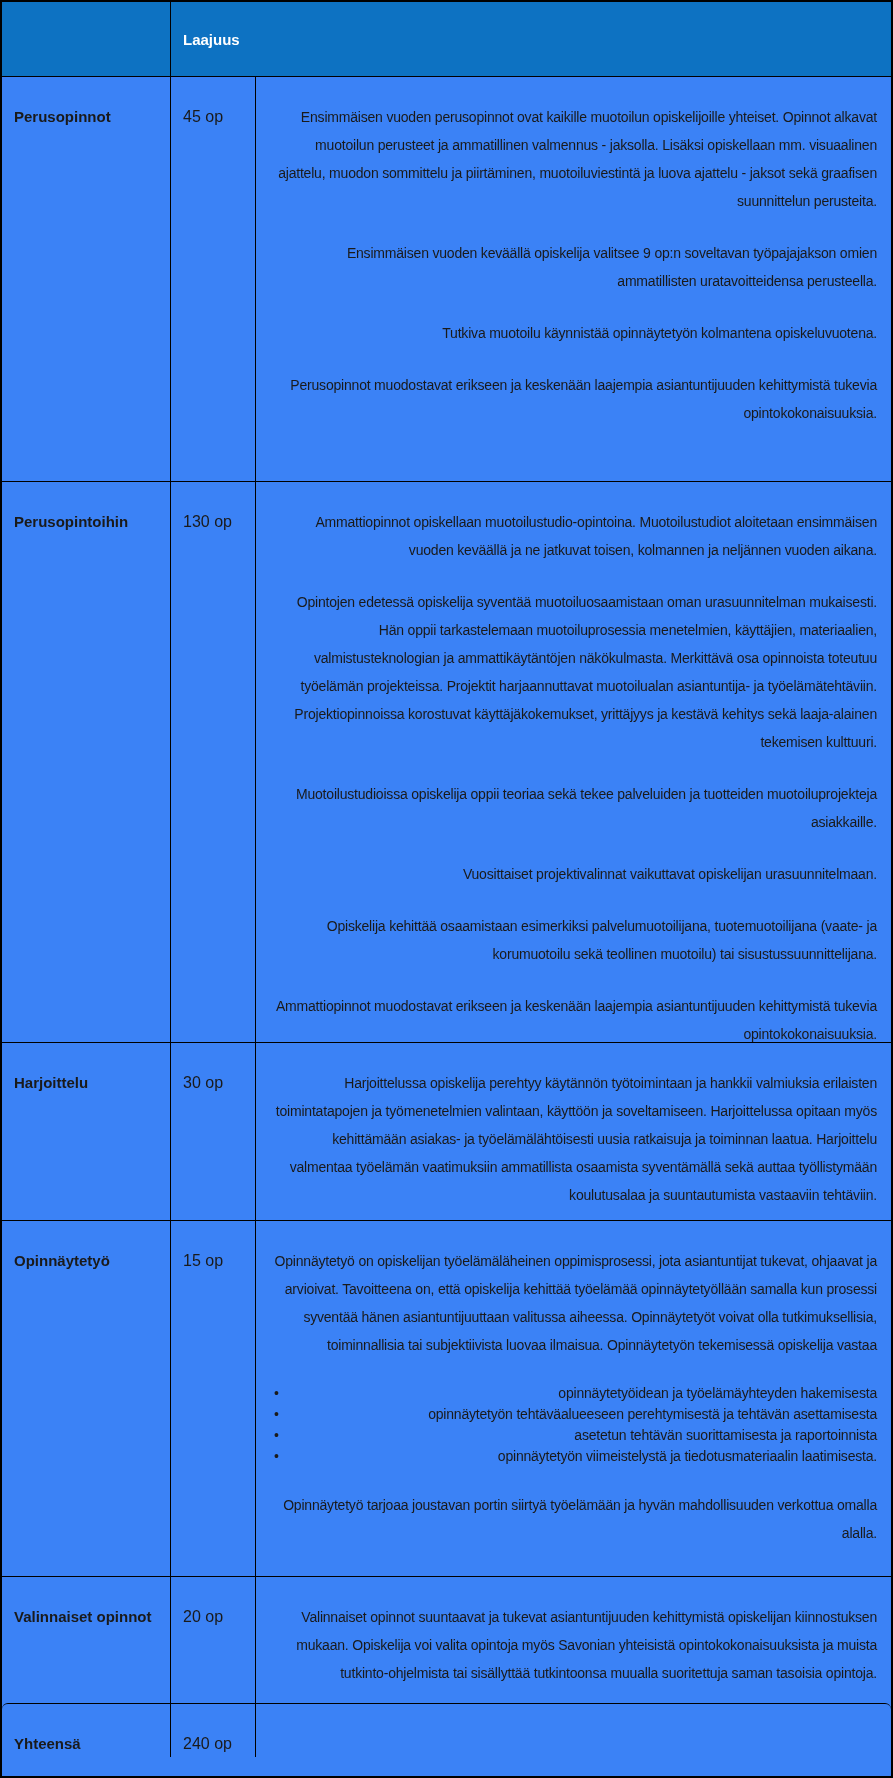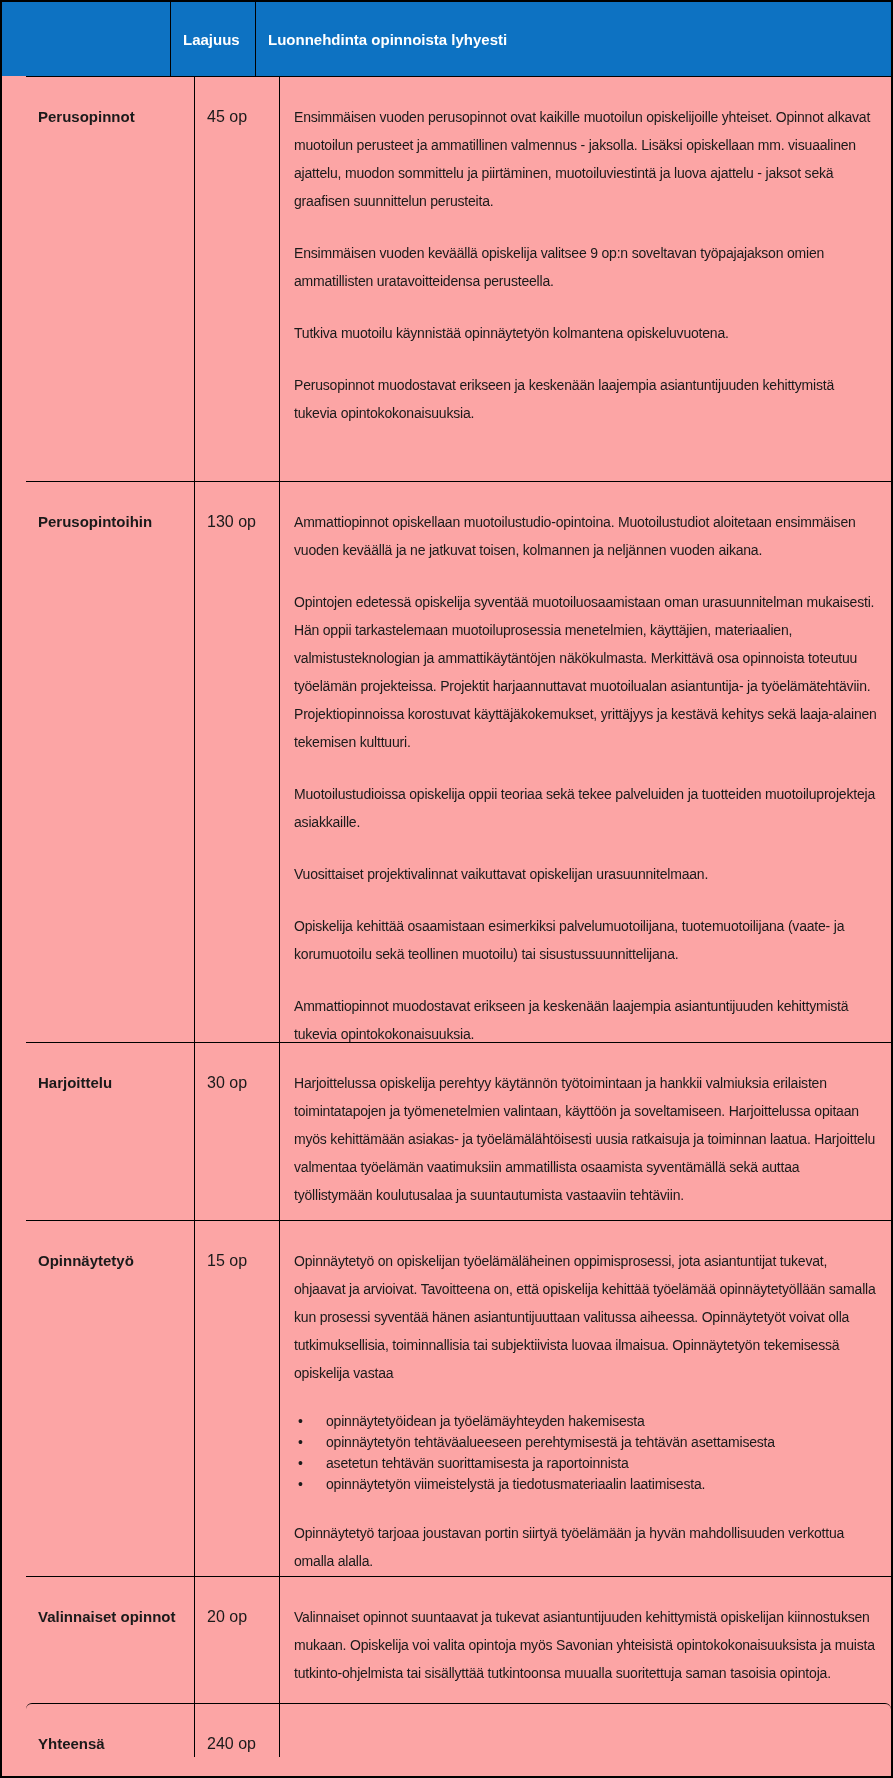--- a/index.html
+++ b/index.html
@@ -14,29 +14,29 @@
     font-family:"Liberation Sans","DejaVu Sans",sans-serif;
     color:var(--body-text,#1a1a1a);
   }
   .doc-table{
     width:893px;
     height:1778px;
     box-sizing:border-box;
     border:2px solid var(--border,#000);
     display:flex;
     flex-direction:column;
-    background:#fca5a5;
+    background:#3b82f6;
   }
   .trow{
     display:grid;
     grid-template-columns:168px 85px 1fr;
     box-sizing:border-box;
     flex:0 0 auto;
   }
-  .trow + .trow{border-top:1px solid var(--border,#000);margin-left:24px;}
+  .trow + .trow{border-top:1px solid var(--border,#000);}
   .cell{
     box-sizing:border-box;
     overflow:hidden;
     padding:26px 14px 0 12px;
   }
   .cell + .cell{border-left:1px solid var(--border,#000);}
   .header-row{height:74px;background:var(--header-bg,#0d72c2);}
   .header-row .cell{
     display:flex;align-items:center;
     padding-top:0;
@@ -49,20 +49,21 @@
   .row-h2{height:178px;}
   .row-h3{height:356px;}
   .row-h4{height:127px;}
   .row-h5{height:54px;border-radius:6px;}
   .label-cell{font-weight:bold;font-size:15px;line-height:28px;}
   .credits-cell{font-size:16px;line-height:28px;}
   .desc-cell{
     font-size:14px;
     letter-spacing:-0.2px;
     padding-left:14px;
+    text-align:right;
   }
   .desc-cell p{margin:0 0 24px 0;line-height:28px;}
   .desc-cell ul{
     margin:0 0 24px 0;
     padding:0;
     list-style:none;
   }
   .desc-cell li{
     line-height:21px;
     padding-left:32px;
@@ -75,21 +76,20 @@
   }
 </style>
 </head>
 <body>
 
 <div class="doc-table">
 
   <div class="trow header-row">
     <div class="cell"></div>
     <div class="cell">Laajuus</div>
-    <div class="cell">Luonnehdinta opinnoista lyhyesti</div>
   </div>
 
   <div class="trow row-h0">
     <div class="cell label-cell">Perusopinnot</div>
     <div class="cell credits-cell">45 op</div>
     <div class="cell desc-cell">
         <p>Ensimmäisen vuoden perusopinnot ovat kaikille muotoilun opiskelijoille yhteiset. Opinnot alkavat muotoilun perusteet ja ammatillinen valmennus - jaksolla. Lisäksi opiskellaan mm. visuaalinen ajattelu, muodon sommittelu ja piirtäminen, muotoiluviestintä ja luova ajattelu - jaksot sekä graafisen suunnittelun perusteita.</p>
         <p>Ensimmäisen vuoden keväällä opiskelija valitsee 9 op:n soveltavan työpajajakson omien ammatillisten uratavoitteidensa perusteella.</p>
         <p>Tutkiva muotoilu käynnistää opinnäytetyön kolmantena opiskeluvuotena.</p>
         <p>Perusopinnot muodostavat erikseen ja keskenään laajempia asiantuntijuuden kehittymistä tukevia opintokokonaisuuksia.</p>

